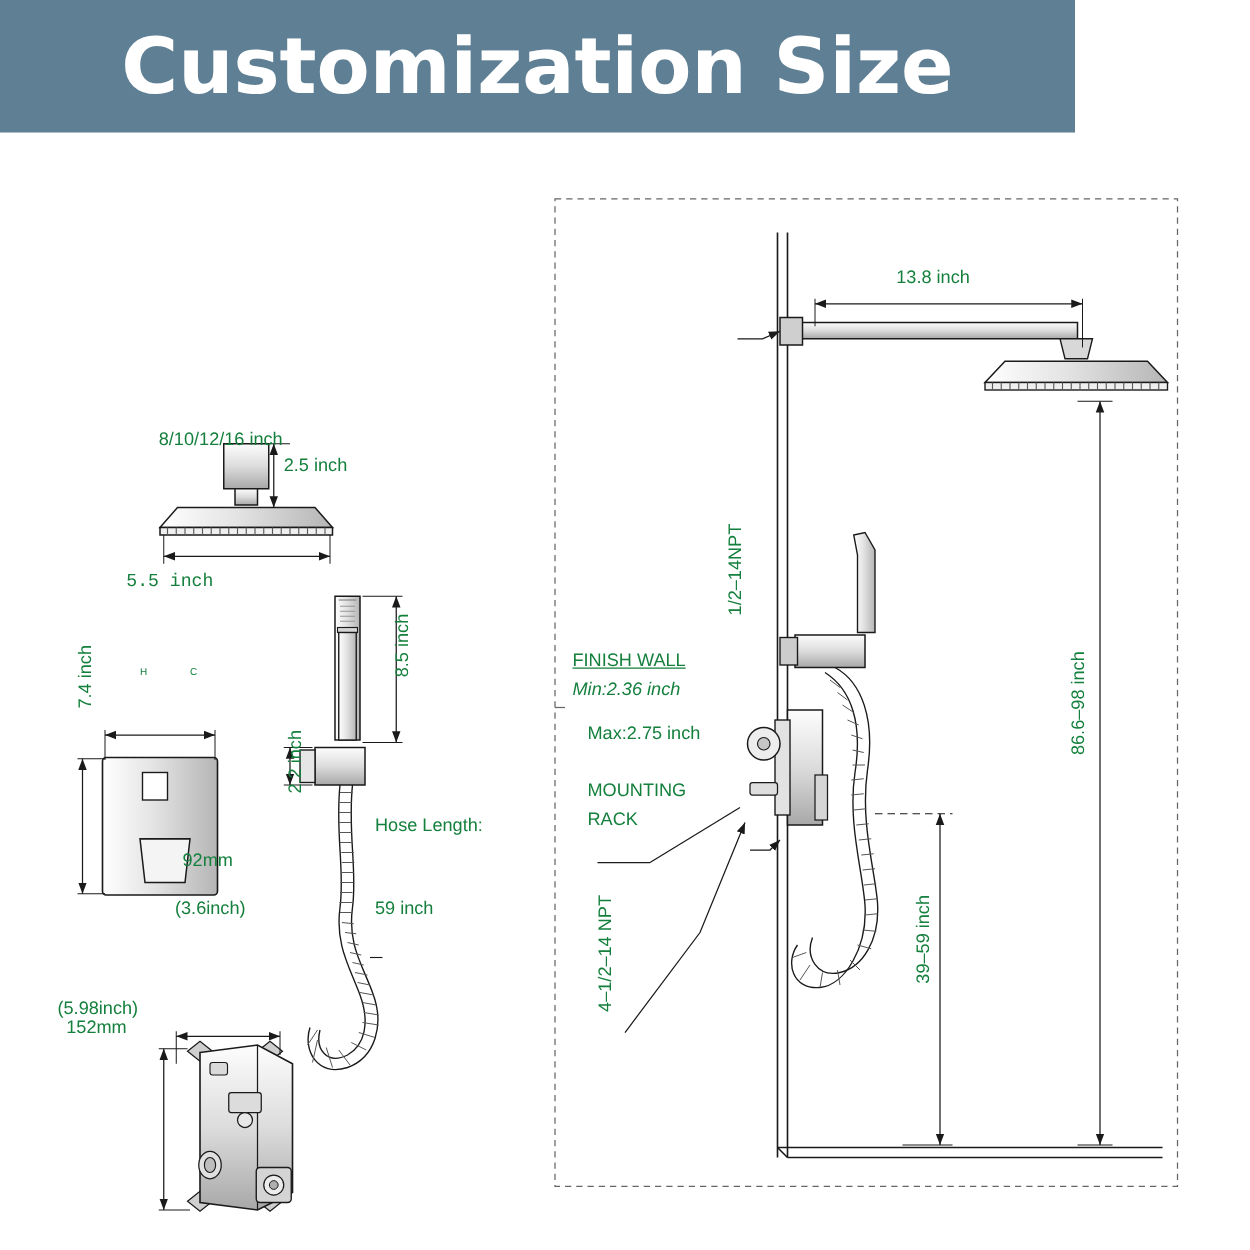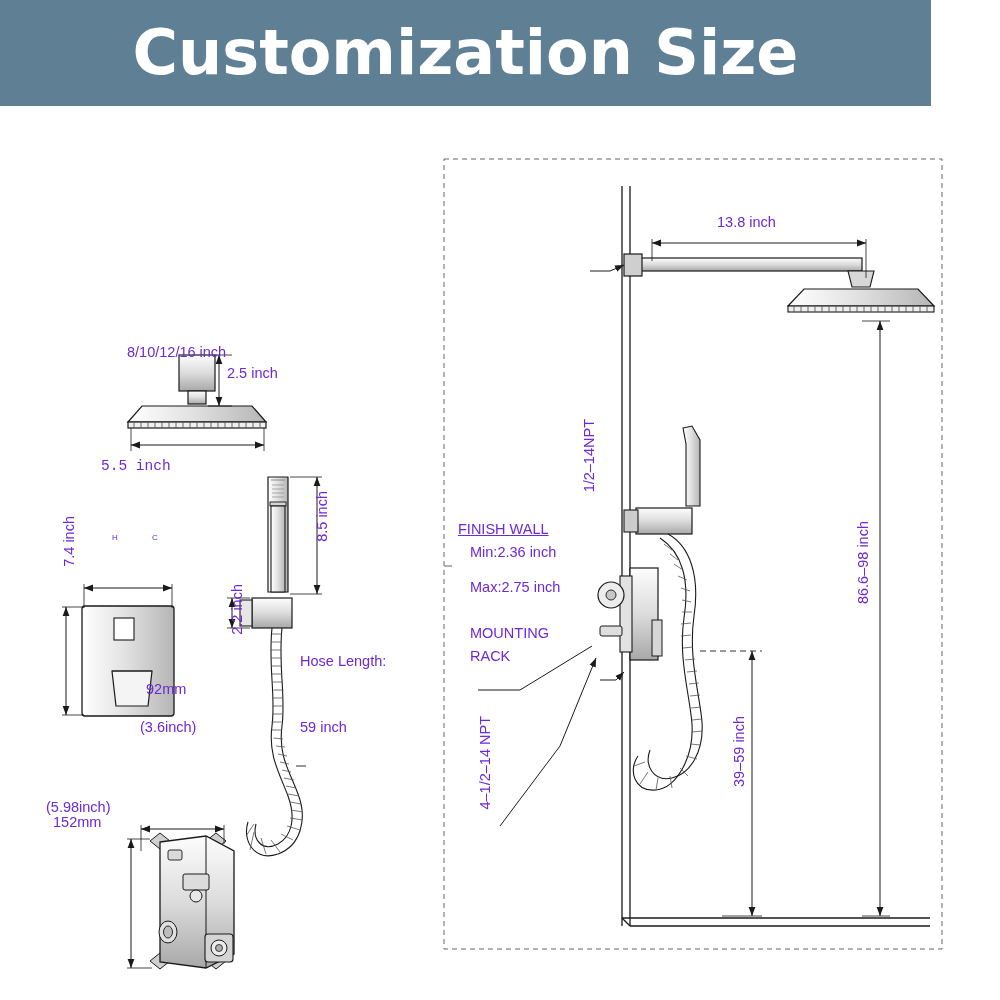--- a/index.html
+++ b/index.html
@@ -5,39 +5,39 @@
   html,body{margin:0;padding:0;}
   body{
     width:1000px;height:1000px;
     background:#ffffff;
     font-family:"Liberation Sans", sans-serif;
     color:#1a1a1a;
     position:relative;
     overflow:hidden;
   }
   .header-band{
-    position:absolute;left:0;top:0;width:931px;height:106px;
+    position:absolute;left:0;top:0;width:860px;height:106px;
     background:#5f7f94;
     display:flex;align-items:center;justify-content:center;
   }
   .header-title{
     color:#ffffff;
     font-size:62px;
     font-weight:bold;
     letter-spacing:0px;
     font-family:"DejaVu Sans", sans-serif;
     line-height:1;
     white-space:nowrap;
   }
   .canvas{position:absolute;left:0;top:106px;width:1000px;height:894px;}
   svg.diagram{position:absolute;left:0;top:0;}
   .lbl{
     position:absolute;
     font-size:14.5px;
-    color:#6d28d9;
+    color:#15803d;
     white-space:nowrap;
     line-height:1.25;
     font-family:"Liberation Sans", sans-serif;
   }
   .lbl.v{
     writing-mode:vertical-rl;
     transform:rotate(180deg);
   }
 </style>
 </head>
@@ -347,21 +347,21 @@
 
   <div class="lbl" style="left:717px;top:107px;">13.8 inch</div>
 
   <div class="lbl v" style="left:580px;top:313px;">1/2–14NPT</div>
 
   <div class="lbl v" style="left:854px;top:415px;">86.6–98 inch</div>
 
   <div class="lbl v" style="left:730px;top:610px;">39–59 inch</div>
 
   <div class="lbl" style="left:458px;top:414px;text-decoration:underline;">FINISH WALL</div>
-  <div class="lbl" style="left:470px;top:437px;">Min:2.36 inch</div>
+  <div class="lbl" style="left:458px;top:437px;font-style:italic;">Min:2.36 inch</div>
   <div class="lbl" style="left:470px;top:472px;">Max:2.75 inch</div>
 
   <div class="lbl" style="left:470px;top:518px;">MOUNTING</div>
   <div class="lbl" style="left:470px;top:541px;">RACK</div>
 
   <div class="lbl v" style="left:476px;top:610px;">4–1/2–14 NPT</div>
 
 </div>
 
 </body></html>

